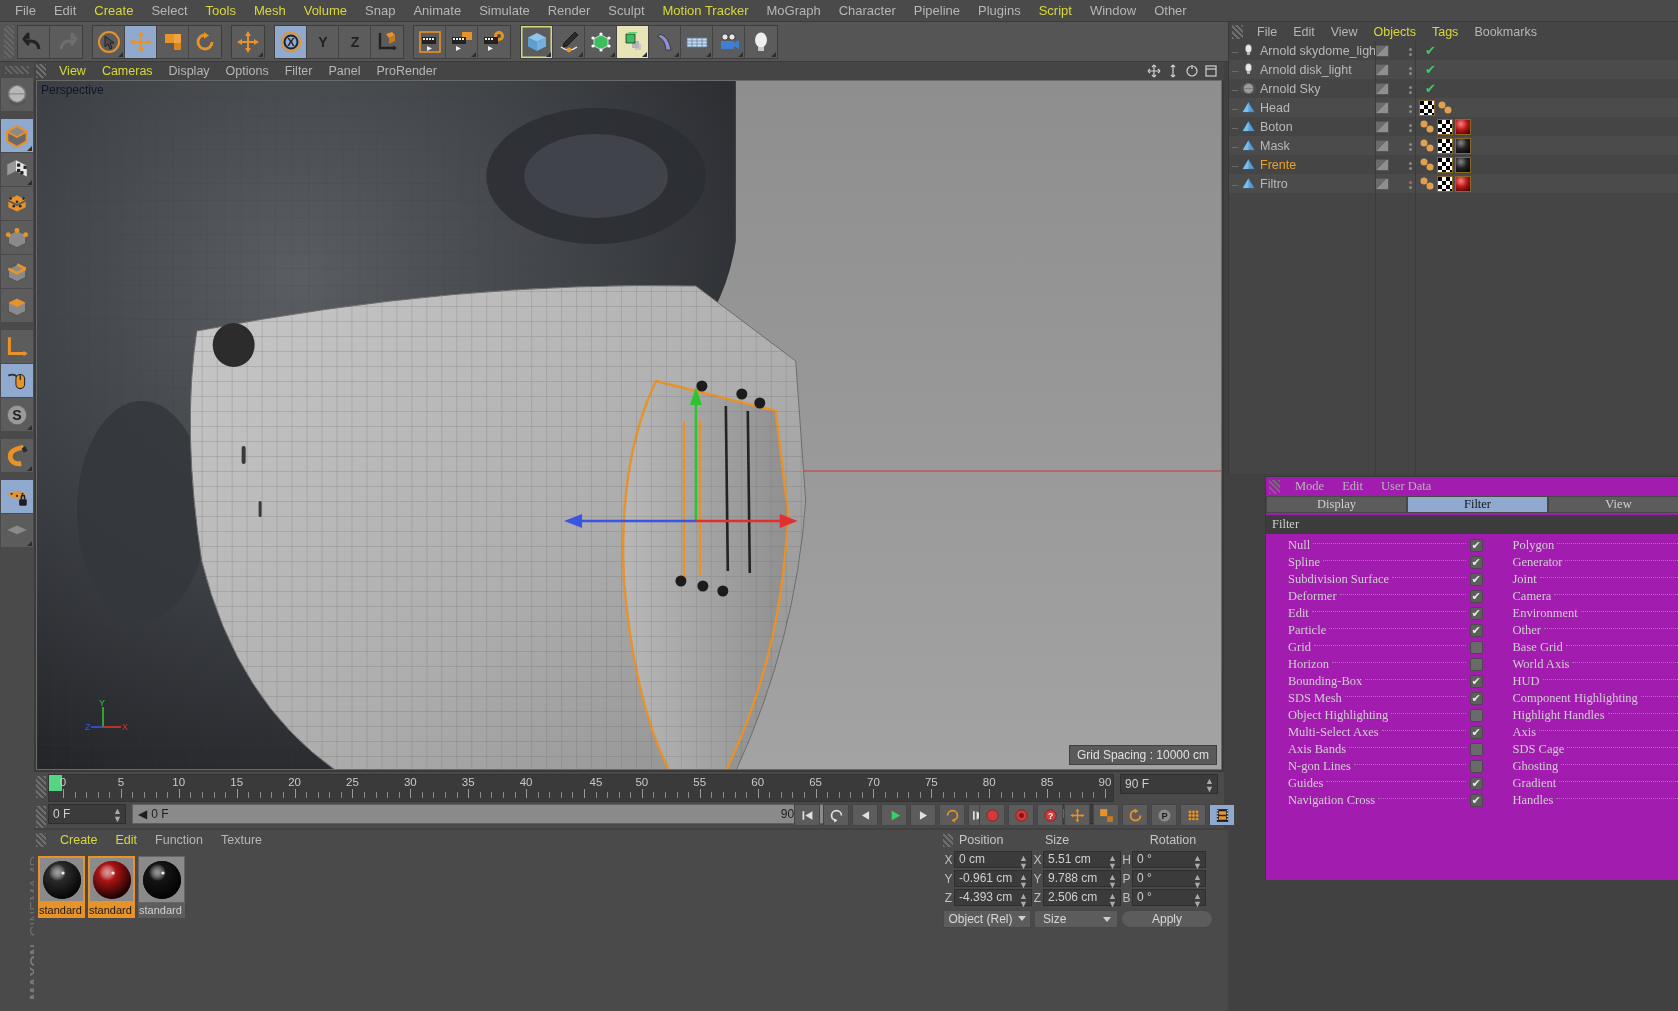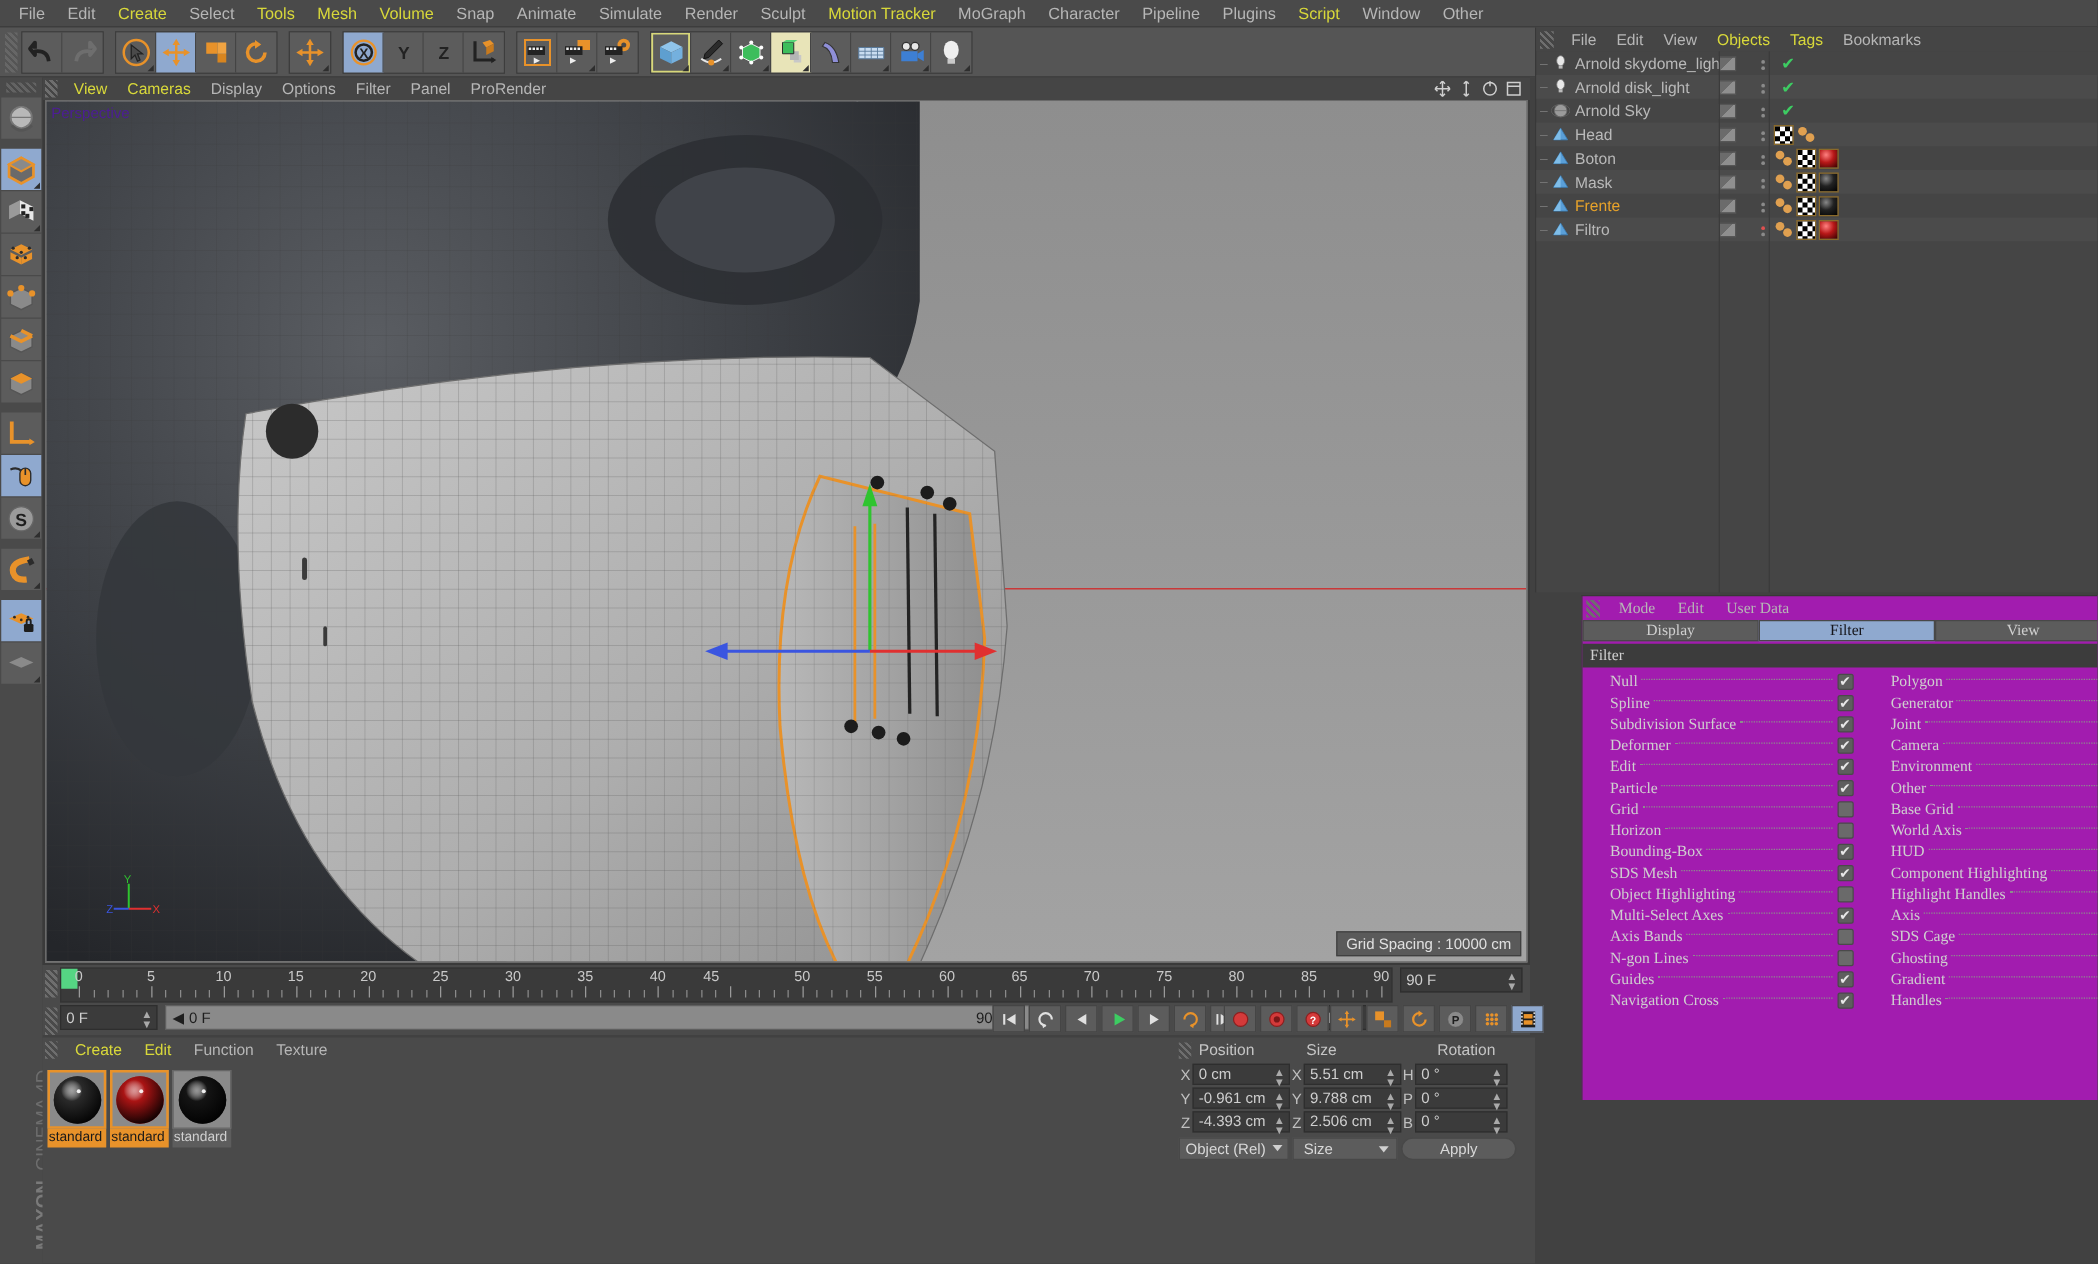--- a/index.html
+++ b/index.html
@@ -53,21 +53,21 @@
 
   
   .viewportWrap { position:absolute; left:34px; top:62px; width:1190px; height:710px; background:#3a3a3a; }
   .vpmenu { height:18px; display:flex; align-items:center; background:#454545; padding-left:2px; }
   .vpmenu .g { width:10px;height:14px;background:repeating-linear-gradient(45deg,#6e6e6e 0 2px,transparent 2px 4px); margin-right:5px; }
   .vpmenu .mi { padding:0 8px; font-size:12.5px; color:#b6b6b6; line-height:18px; }
   .vpmenu .mi.hl { color:#d8d83a; }
   .vpicons { margin-left:auto; display:flex; gap:5px; padding-right:6px; }
   .viewport { position:absolute; left:2px; top:18px; right:2px; bottom:2px;
       overflow:hidden; background:#9a9a9a; border:1px solid #6a6a6a; }
-  .vplabel { position:absolute; left:4px; top:2px; font-size:12px; color:#4c1d95; z-index:30;}
+  .vplabel { position:absolute; left:4px; top:2px; font-size:12px; color:#0f172a; z-index:30;}
   .gridspacing { position:absolute; right:4px; bottom:4px; font-size:12px; color:#e0e0e0;
      background:#5a5a5a; border:1px solid #404040; padding:2px 7px; z-index:30;}
   .axisbadge { position:absolute; left:48px; bottom:30px; z-index:30; }
 
   
   .timeline { position:absolute; left:34px; top:772px; width:1190px; height:56px; background:#4a4a4a; }
   .ruler { position:absolute; left:14px; right:110px; top:2px; height:28px; background:#3a3a3a; border:1px solid #333; }
   .rulerTick { position:absolute; top:17px; width:1px; height:6px; background:#8a8a8a; }
   .rulerTickMaj { position:absolute; top:14px; width:1px; height:9px; background:#9a9a9a; }
   .rulerNum { position:absolute; top:1px; font-size:11.5px; color:#c9c9c9; transform:translateX(-50%); }
@@ -648,21 +648,21 @@
           <div class="rulerNum" style="left: 245.556px;">20</div>
           <div class="rulerTickMaj" style="left: 245.556px;"></div>
           <div class="rulerNum" style="left: 303.444px;">25</div>
           <div class="rulerTickMaj" style="left: 303.444px;"></div>
           <div class="rulerNum" style="left: 361.333px;">30</div>
           <div class="rulerTickMaj" style="left: 361.333px;"></div>
           <div class="rulerNum" style="left: 419.222px;">35</div>
           <div class="rulerTickMaj" style="left: 419.222px;"></div>
           <div class="rulerNum" style="left: 477.111px;">40</div>
           <div class="rulerTickMaj" style="left: 477.111px;"></div>
-          <div class="rulerNum" style="left: 520px;">45</div>
+          <div class="rulerNum" style="left: 547px;">45</div>
           <div class="rulerTickMaj" style="left: 535px;"></div>
           <div class="rulerNum" style="left: 592.889px;">50</div>
           <div class="rulerTickMaj" style="left: 592.889px;"></div>
           <div class="rulerNum" style="left: 650.778px;">55</div>
           <div class="rulerTickMaj" style="left: 650.778px;"></div>
           <div class="rulerNum" style="left: 708.667px;">60</div>
           <div class="rulerTickMaj" style="left: 708.667px;"></div>
           <div class="rulerNum" style="left: 766.556px;">65</div>
           <div class="rulerTickMaj" style="left: 766.556px;"></div>
           <div class="rulerNum" style="left: 824.444px;">70</div>

